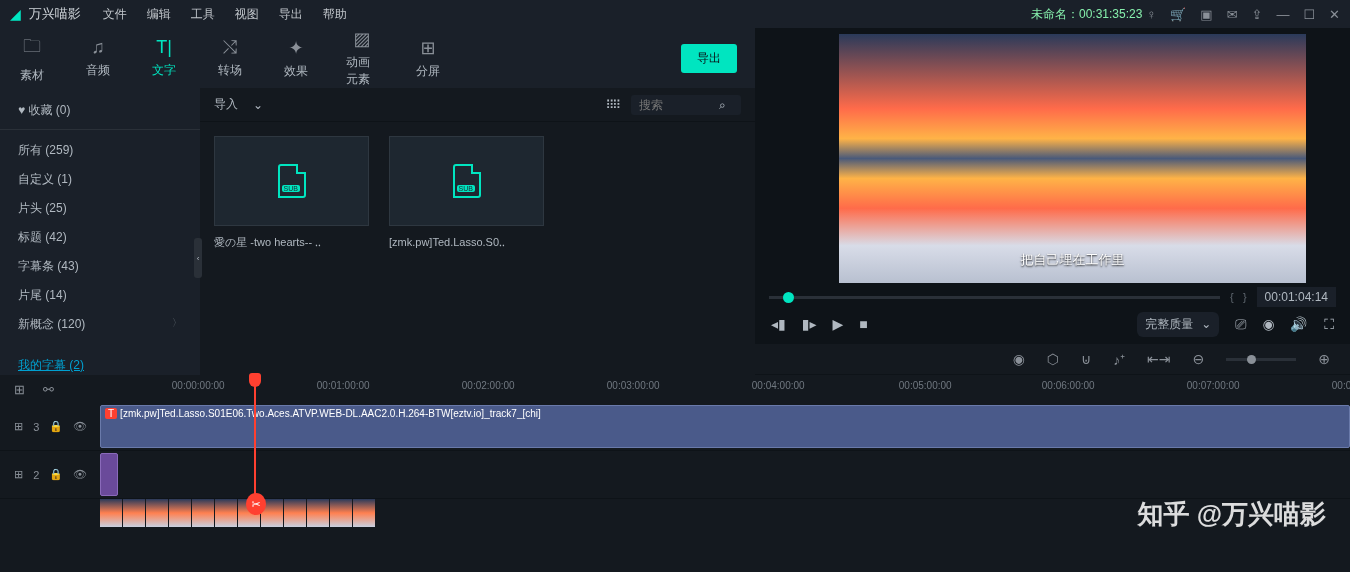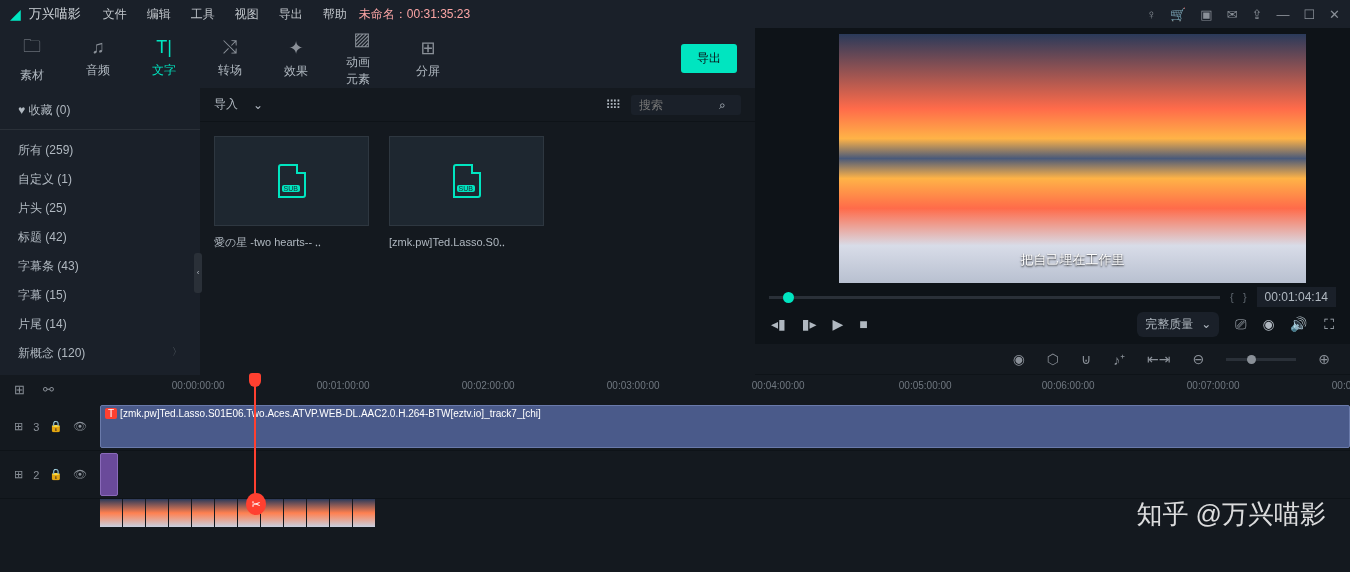--- a/index.html
+++ b/index.html
@@ -1,21 +1,21 @@
 <!DOCTYPE html>
 <html><head>
 <meta charset="utf-8">
 <style>
 *{margin:0;padding:0;box-sizing:border-box;font-family:"Microsoft YaHei",sans-serif;user-select:none}
 body{background:#14191f;color:#b0b8c0;font-size:12px;width:1350px;height:572px;overflow:hidden;position:relative}
 .titlebar{height:28px;background:#1a2029;display:flex;align-items:center;padding:0 10px;gap:4px}
 .logo{color:#00e5c0;font-size:14px;margin-right:4px}
 .app-name{color:#d0d5da;font-size:13px;margin-right:10px}
 .menu-item{padding:4px 8px;cursor:pointer;color:#c0c5ca}
-.title-center{flex:1;text-align:left;color:#fca5a5}
+.title-center{flex:1;text-align:right;color:#86efac}
 .winbtns{display:flex;gap:14px;color:#8a9098;font-size:13px}
 .main{display:flex;height:315px}
 .left-panel{width:755px;background:#1a2029;display:flex;flex-direction:column}
 .tabs{display:flex;height:60px;align-items:center;padding:0 8px;gap:18px}
 .tab{display:flex;flex-direction:column;align-items:center;gap:4px;padding:4px 8px;cursor:pointer;width:48px}
 .tab-icon{font-size:18px;color:#8a9098}
 .tab.active .tab-icon,.tab.active .tab-label{color:#00e5c0}
 .tab-label{font-size:12px}
 .export-btn{margin-left:auto;margin-right:10px;background:#00e5c0;color:#0a1015;padding:6px 16px;border-radius:3px;cursor:pointer;font-weight:500}
 .content-row{display:flex;flex:1}
@@ -64,21 +64,21 @@
 .playhead::before{content:"";position:absolute;top:-2px;left:-5px;width:12px;height:14px;background:#ff4030;border-radius:3px 3px 6px 6px}
 .cut-marker{position:absolute;left:246px;top:118px;width:20px;height:22px;background:#ff4030;border-radius:50%;display:flex;align-items:center;justify-content:center;color:#fff;font-size:11px;z-index:11}
 .track{display:flex;align-items:center;height:48px;border-bottom:1px solid #0e1318}
 .track-head{width:100px;display:flex;align-items:center;gap:10px;padding:0 14px;color:#8a9098;font-size:11px}
 .track-content{flex:1;height:100%;position:relative}
 .clip{position:absolute;top:2px;bottom:2px;background:#4a5a8a;border:1px solid #6a7aaa;border-radius:2px;font-size:10px;color:#fff;padding:2px 4px;overflow:hidden;font-family:monospace}
 .clip.purple{background:#6a4a9a;border-color:#8a6aba;width:18px}
 .clip .t-badge{background:#ff4030;color:#fff;padding:0 3px;margin-right:3px;border-radius:2px}
 .thumbs-row{display:flex;height:30px;margin-left:100px;gap:1px}
 .vthumb{width:22px;height:28px;background:linear-gradient(180deg,#2a3a5a,#ff8050,#c8d0e0)}
-.watermark{position:absolute;right:24px;bottom:40px;font-size:26px;color:rgba(255,255,255,0.85);font-weight:400;z-index:20;pointer-events:none}
+.watermark{position:absolute;right:24px;bottom:40px;font-size:26px;color:rgba(255,255,255,0.85);font-weight:700;z-index:20;pointer-events:none}
 </style>
 </head>
 <body>
 
 <div class="titlebar">
   <span class="logo">◢</span>
   <span class="app-name">万兴喵影</span>
   <span class="menu-item">文件</span>
   <span class="menu-item">编辑</span>
   <span class="menu-item">工具</span>
@@ -145,23 +145,20 @@
         <div class="sidebar-item">
             <span>片头 (25)</span>
           </div>
         <div class="sidebar-item">
             <span>标题 (42)</span>
           </div>
         <div class="sidebar-item">
             <span>字幕条 (43)</span>
           </div>
         <div class="sidebar-item">
-            <span>字幕 (15)</span>
-          </div>
-        <div class="sidebar-item">
             <span>片尾 (14)</span>
           </div>
         <div class="sidebar-item">
             <span>新概念 (120)</span>
             <span class="chev">〉</span>
           </div>
         <div class="sidebar-item link">
             <span>我的字幕 (2)</span>
           </div>
         <div class="collapse-handle">‹</div>

